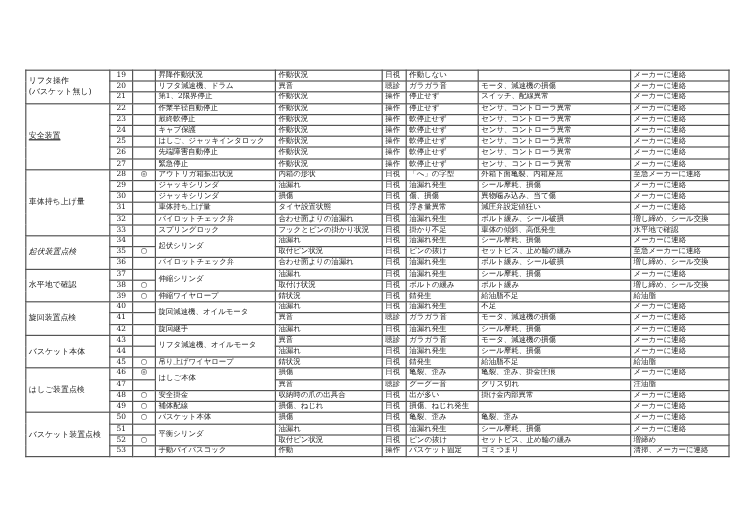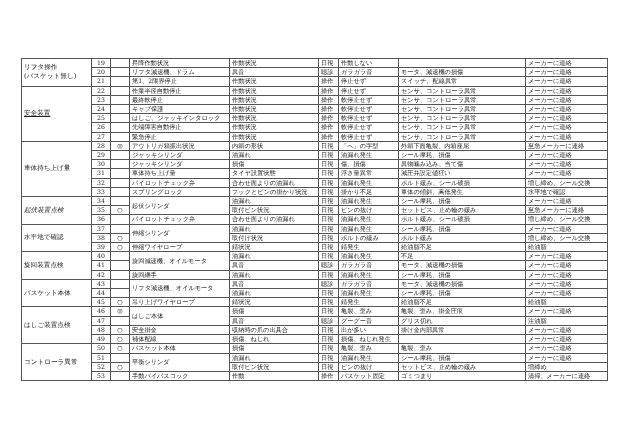--- a/index.html
+++ b/index.html
@@ -337,21 +337,21 @@
         <td class="no">49</td>
         <td class="mk">○</td>
         <td>補体配線</td>
         <td>損傷、ねじれ</td>
         <td>日視</td>
         <td>損傷、ねじれ発生</td>
         <td></td>
         <td>メーカーに連絡</td>
       </tr>
       <tr>
-        <td class="grp" rowspan="4" style="white-space: pre-line;">コントローラ異常</td>
+        <td class="grp" rowspan="4" style="white-space: pre-line;">バスケット装置点検</td>
         <td class="no">50</td>
         <td class="mk">○</td>
         <td>バスケット本体</td>
         <td>損傷</td>
         <td>日視</td>
         <td>亀裂、歪み</td>
         <td>亀裂、歪み</td>
         <td>メーカーに連絡</td>
       </tr>
       <tr>

